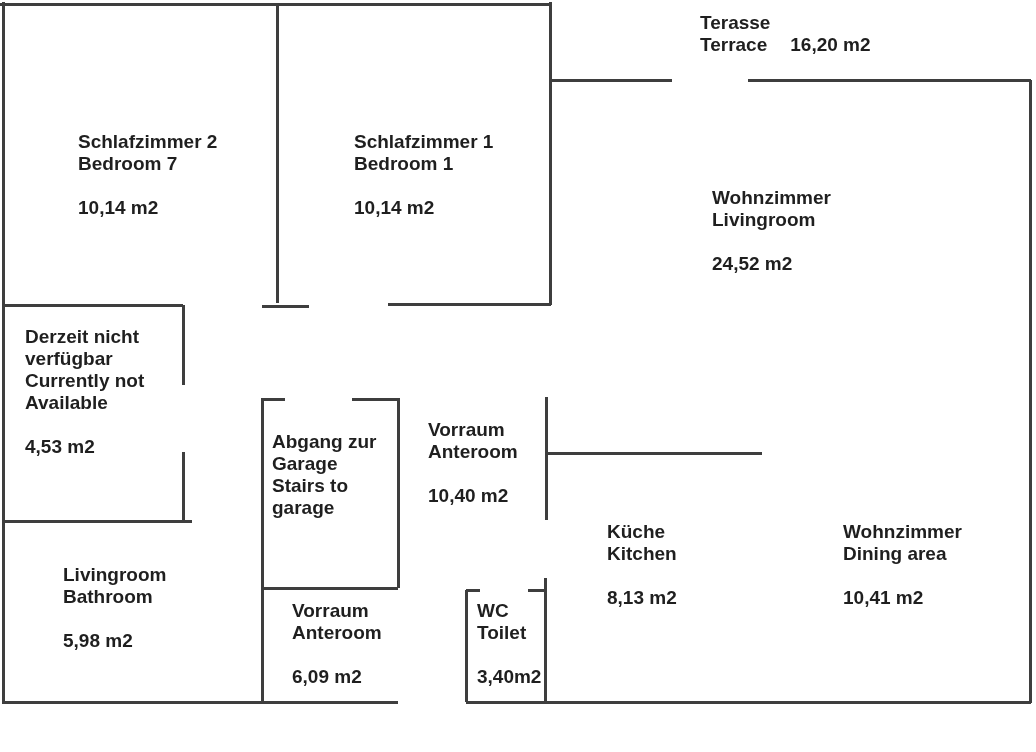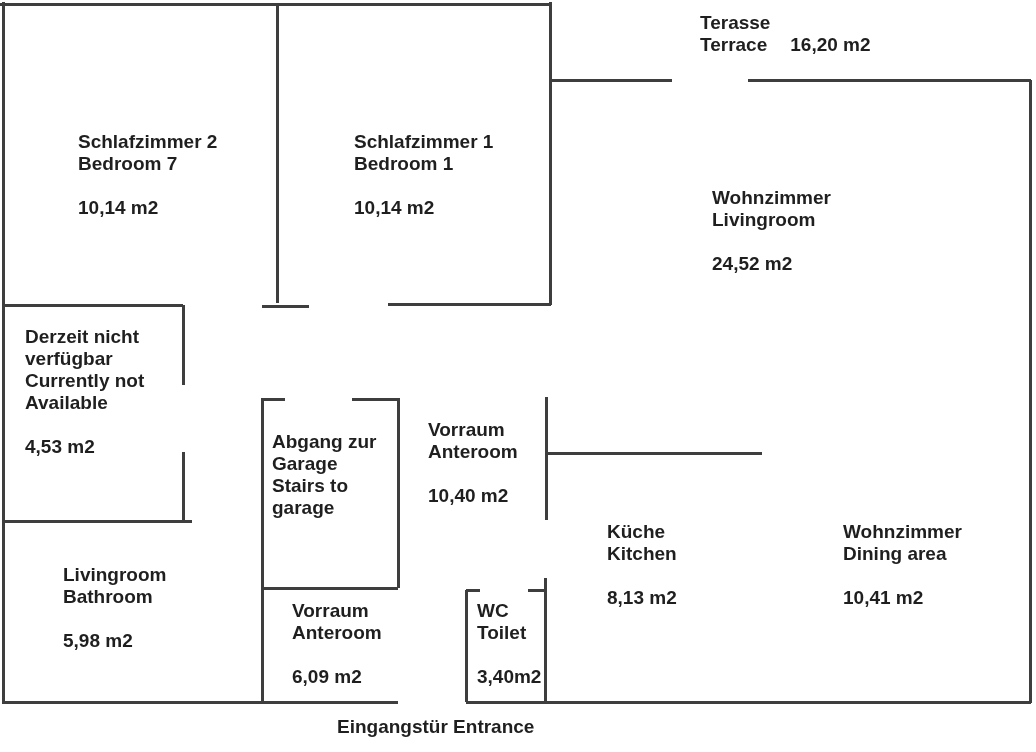--- a/index.html
+++ b/index.html
@@ -157,17 +157,14 @@
     <div>6,09 m2</div>
   </div>
 
   <div class="label" style="left:477px; top:600px">
     <div>WC</div>
     <div>Toilet</div>
     <div class="blank"></div>
     <div>3,40m2</div>
   </div>
 
-  <div class="label" style="left:337px; top:716px">
-    <div>Eingangstür Entrance</div>
-  </div>
 
 </div>
 
 </body></html>

